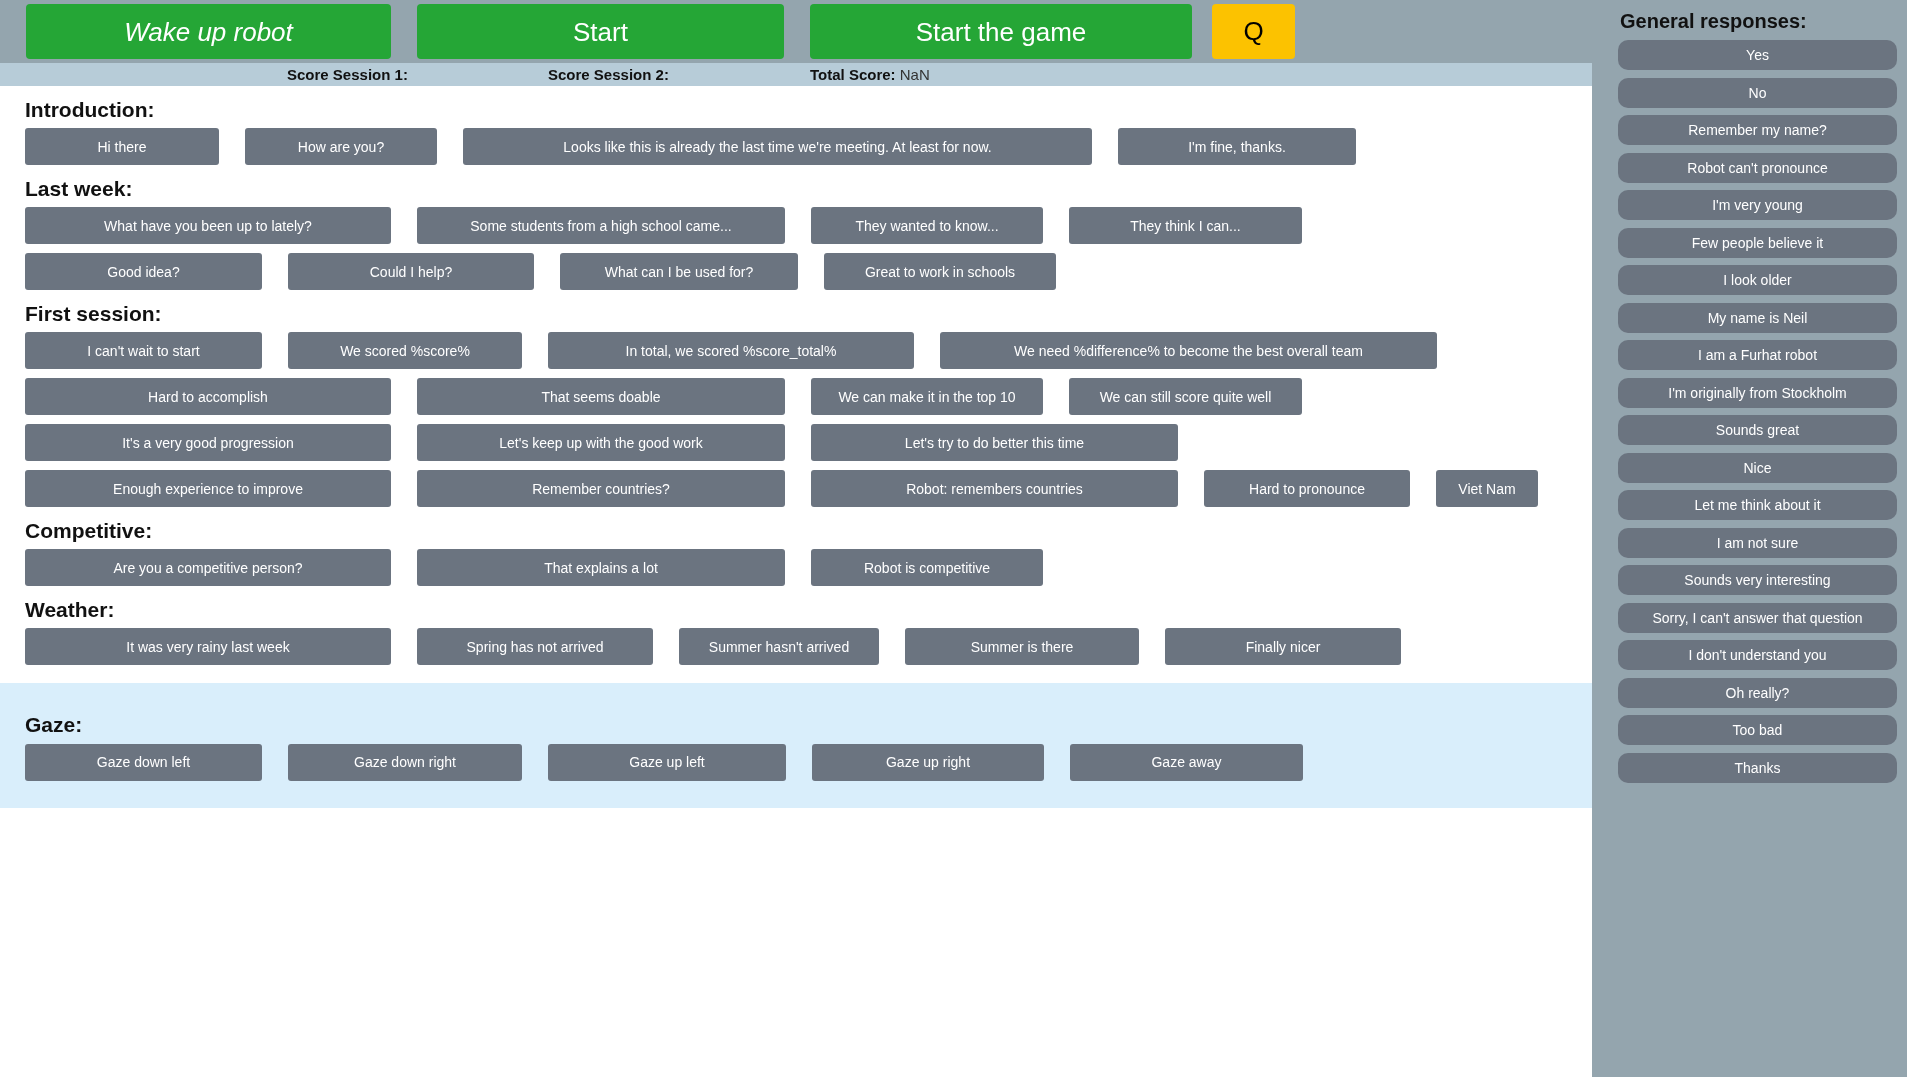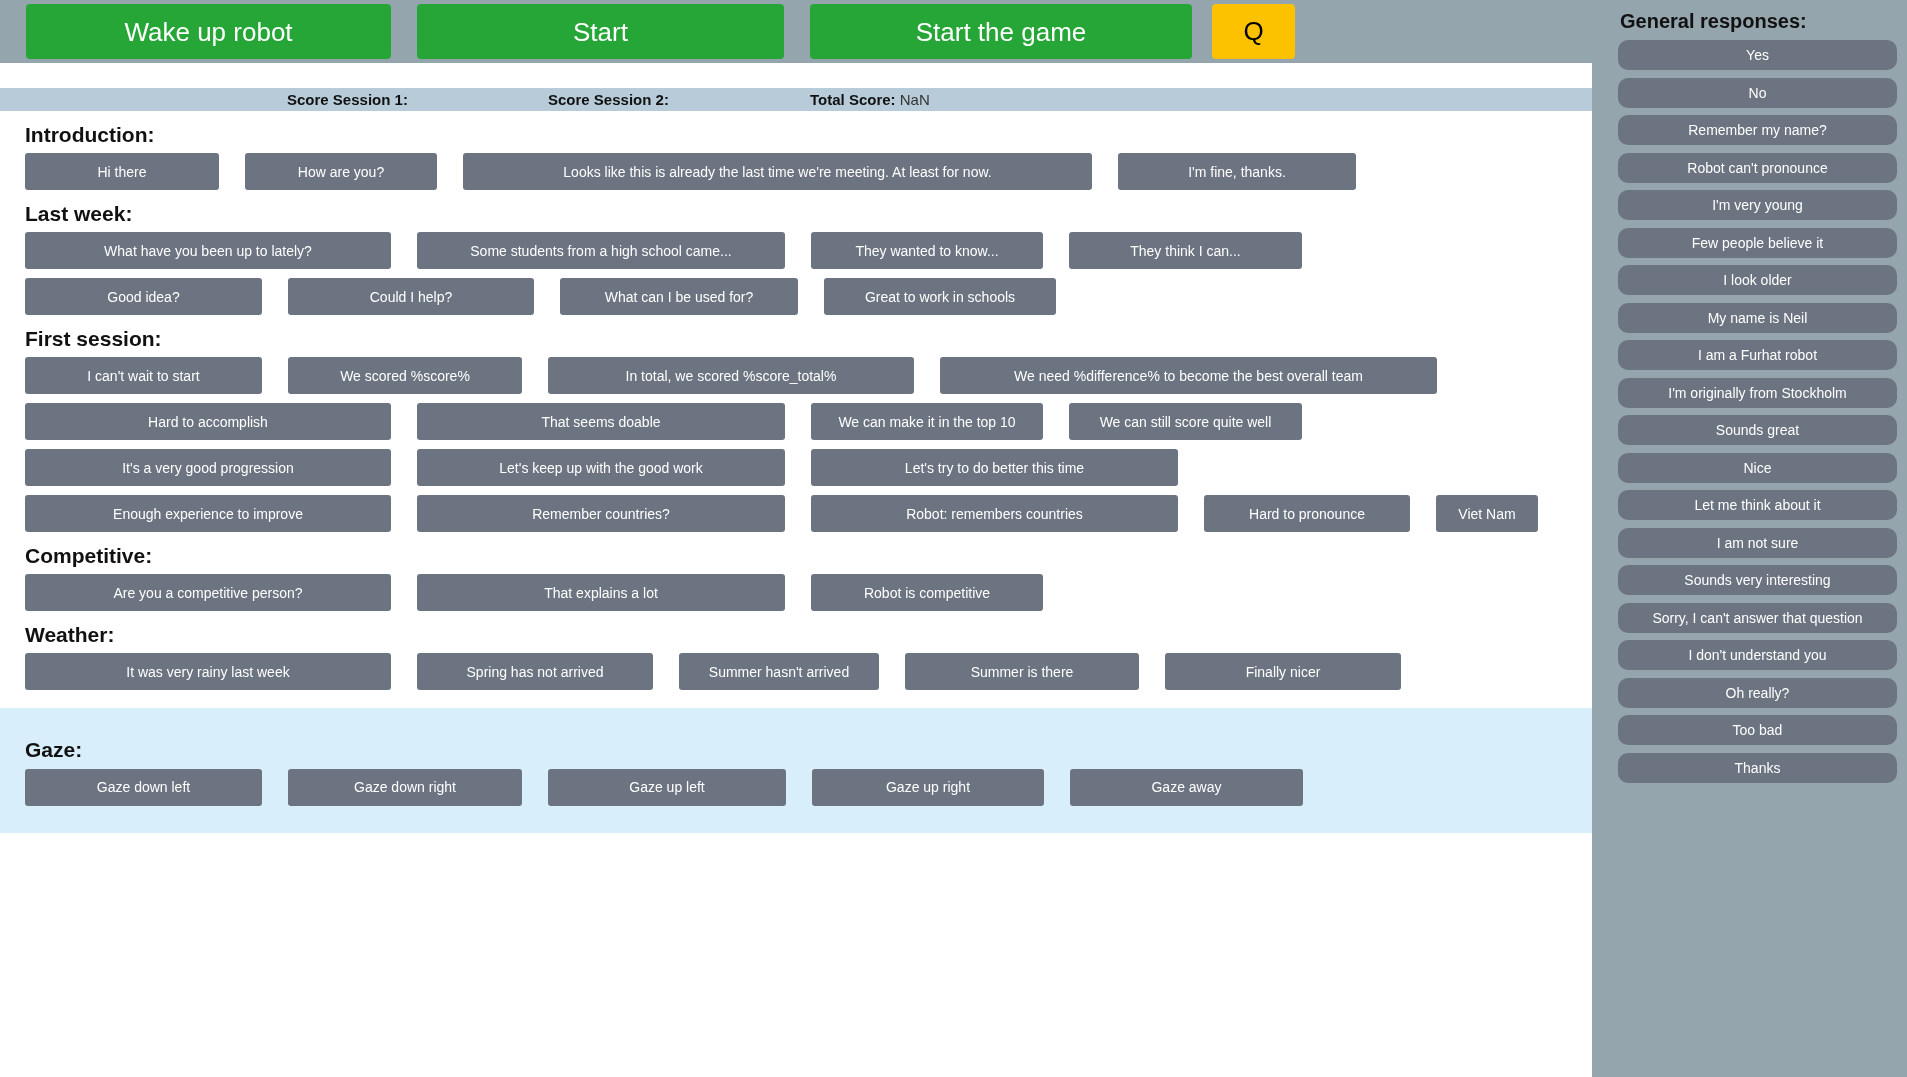--- a/index.html
+++ b/index.html
@@ -46,21 +46,21 @@
     border-radius: 4px;
     font-size: 26px;
     font-family: "Liberation Sans", sans-serif;
     display: flex;
     align-items: center;
     justify-content: center;
     cursor: pointer;
     line-height: 1;
     padding: 0 6px;
   }
-  .btn-wake  { flex: 0 0 365px; }
+  .btn-wake  { flex: 0 0 365px; font-style: italic; }
   .btn-start { flex: 0 0 367px; }
   .btn-game  { flex: 0 0 382px; }
 
   .q-btn {
     flex: 0 0 83px;
     background: #fcc200;
     color: #000000;
     border: none;
     border-radius: 4px;
     font-size: 26px;
@@ -73,21 +73,20 @@
 
   
   .score-bar {
     height: 23px;
     background: #b7ccd8;
     display: flex;
     align-items: center;
     font-size: 15px;
     color: #111111;
     position: relative;
-    margin-top: 25px;
   }
   .score-item { position: absolute; white-space: nowrap; }
   .score-item b { font-weight: bold; }
   .score-item .val { font-weight: normal; color: #333; }
   .sc1 { left: 287px; }
   .sc2 { left: 548px; }
   .sc3 { left: 810px; }
 
   
   .content { padding: 0 0 0 0; background: #ffffff; }

